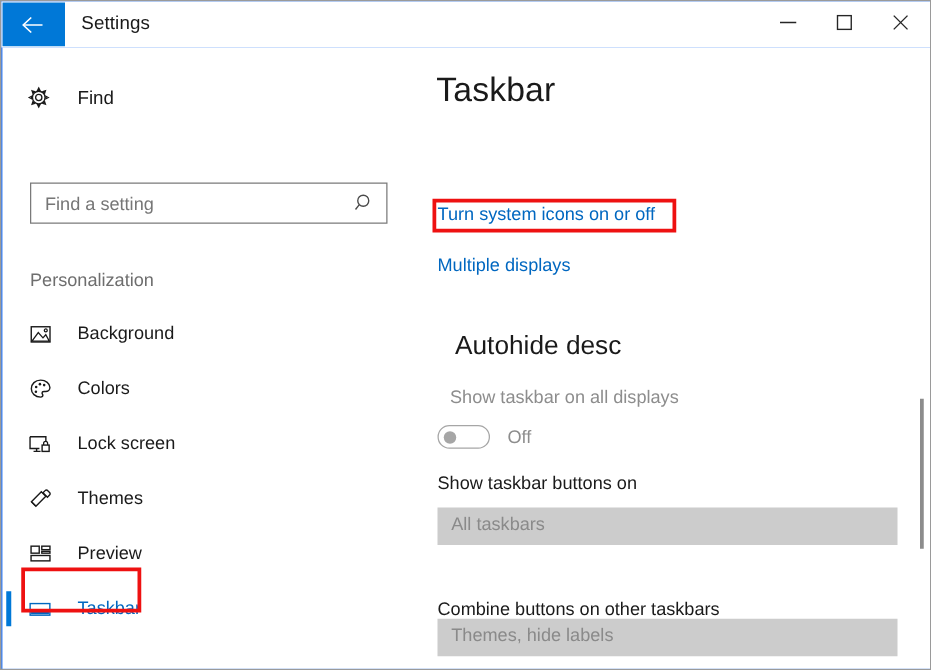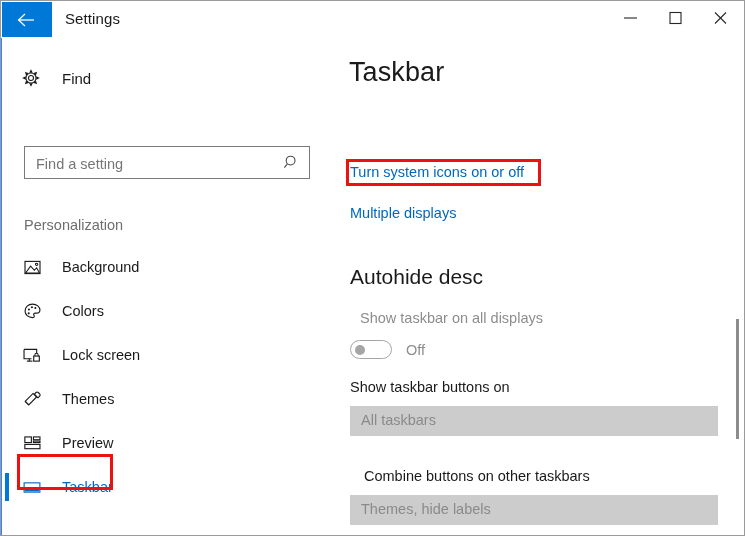--- a/index.html
+++ b/index.html
@@ -195,21 +195,21 @@
     font-size: 14.5px;
     color: #0067c0;
     cursor: pointer;
     white-space: nowrap;
   }
   .link-system { top: 126px; }
   .link-multi  { top: 167px; }
 
   .section-head {
     position: absolute;
-    left: 18px; top: 227px;
+    left: 32px; top: 227px;
     font-size: 21px;
     color: #1a1a1a;
   }
 
   .toggle-caption {
     position: absolute;
     left: 28px; top: 272px;
     font-size: 14.5px;
     color: #8d8d8d;
   }
@@ -242,21 +242,21 @@
     color: #8d8d8d;
   }
 
   .field-label {
     position: absolute;
     left: 18px;
     font-size: 14.5px;
     color: #1a1a1a;
   }
   .label-show    { top: 341px; }
-  .label-combine { top: 430px; margin-left: 14px; }
+  .label-combine { top: 442px; }
 
   .dropdown {
     position: absolute;
     left: 18px;
     width: 368px;
     height: 30px;
     background: #cccccc;
     cursor: default;
   }
   .dropdown span {

